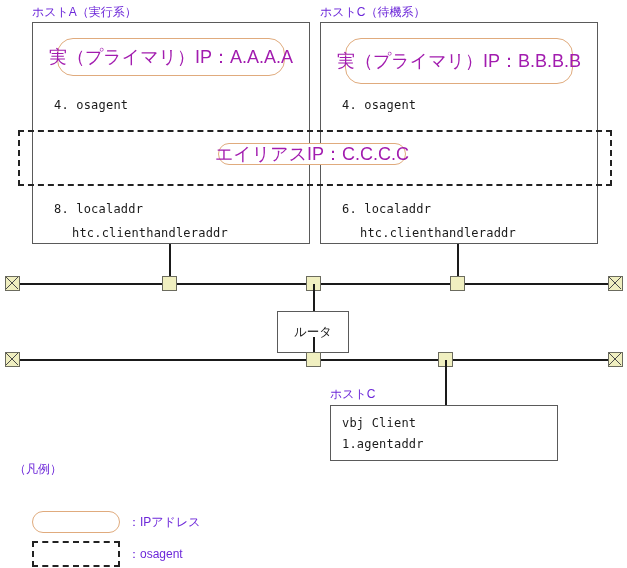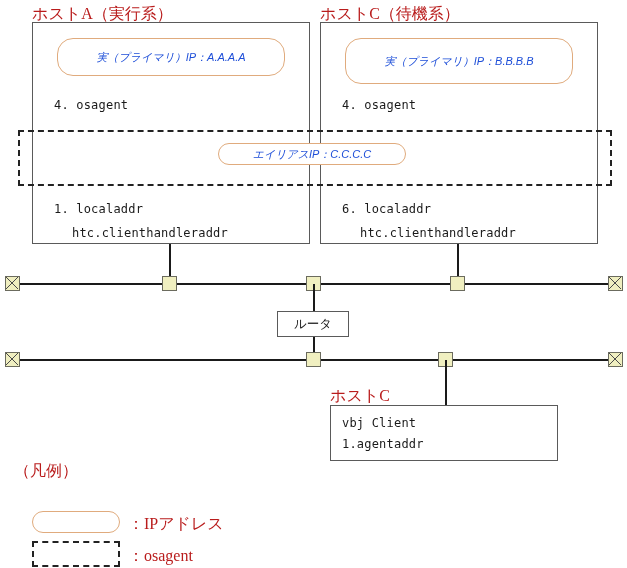--- a/index.html
+++ b/index.html
@@ -15,25 +15,24 @@
     position: relative;
     width: 627px;
     height: 568px;
     background: #ffffff;
     overflow: hidden;
   }
   .abs { position: absolute; }
 
   
   .label {
-    font-size: 16px;
+    font-size: 12px;
     line-height: 1;
     white-space: nowrap;
-    color: #b91c1c;
-    font-family: Liberation Serif, serif;
+    color: #6d28d9;
   }
   .mono {
     font-family: "DejaVu Sans Mono", "Liberation Mono", monospace;
     font-size: 12px;
     letter-spacing: 0.2px;
     white-space: nowrap;
     color: #1a1a1a;
   }
 
   
@@ -47,24 +46,23 @@
   .ip-pill {
     box-sizing: border-box;
     border: 1.5px solid #e0ab7d;
     border-radius: 16px;
     background: #ffffff;
     display: flex;
     align-items: center;
     justify-content: center;
   }
   .ip-pill .ptext {
-    font-size: 11px;
-    white-space: nowrap;
-    color: #1d4ed8;
-    font-style: italic;
+    font-size: 18px;
+    white-space: nowrap;
+    color: #a21caf;
   }
 
   
   .osagent-region {
     box-sizing: border-box;
     border: 2px dashed #222222;
     background: transparent;
   }
 
   
@@ -135,21 +133,21 @@
   <div class="abs label" style="left:32px; top:6px;">ホストA（実行系）</div>
 
   <div class="abs host-box" style="left:32px; top:22px; width:278px; height:222px;"></div>
 
   <div class="abs ip-pill" style="left:57px; top:38px; width:228px; height:38px;">
     <span class="ptext">実（プライマリ）IP：A.A.A.A</span>
   </div>
 
   <div class="abs mono" style="left:54px; top:98px;">4. osagent</div>
 
-  <div class="abs mono" style="left:54px; top:202px;">1. localaddr</div>
+  <div class="abs mono" style="left:54px; top:202px;">8. localaddr</div>
 
   <div class="abs mono" style="left:72px; top:226px;">htc.clienthandleraddr</div>
 
   <div class="abs label" style="left:320px; top:6px;">ホストC（待機系）</div>
 
   <div class="abs host-box" style="left:320px; top:22px; width:278px; height:222px;"></div>
 
   <div class="abs ip-pill" style="left:345px; top:38px; width:228px; height:46px;">
     <span class="ptext">実（プライマリ）IP：B.B.B.B</span>
   </div>
@@ -183,21 +181,21 @@
 
   <div class="abs drop-line" style="left:169px; top:244px; height:40px;"></div>
   <div class="abs drop-line" style="left:457px; top:244px; height:40px;"></div>
 
   <div class="abs node" style="left:162px; top:276px;"></div>
   <div class="abs node" style="left:306px; top:276px;"></div>
   <div class="abs node" style="left:450px; top:276px;"></div>
 
   <div class="abs drop-line" style="left:313px; top:284px; height:27px;"></div>
 
-  <div class="abs router-box" style="left:277px; top:311px; width:72px; height:26px;">
+  <div class="abs router-box" style="left:277px; top:311px; width:72px; height:42px;">
     <span class="rtext">ルータ</span>
   </div>
 
   <div class="abs drop-line" style="left:313px; top:337px; height:24px;"></div>
 
   <div class="abs bus-line" style="left:20px; top:359px; width:590px;"></div>
 
   <div class="abs terminator" style="left:5px; top:352px;">
     <svg width="12" height="12" viewBox="0 0 12 12">
       <line x1="0" y1="0" x2="12" y2="12" stroke="#4a4a4a" stroke-width="1"></line>

